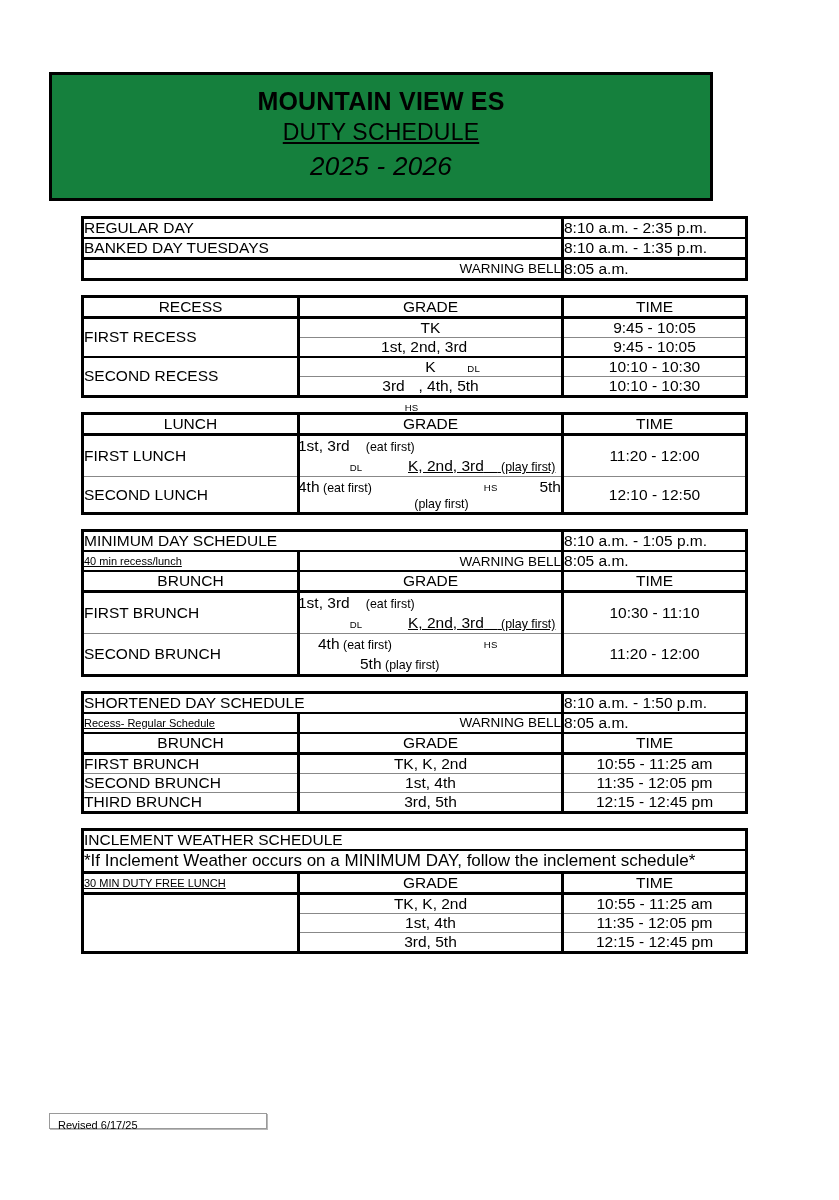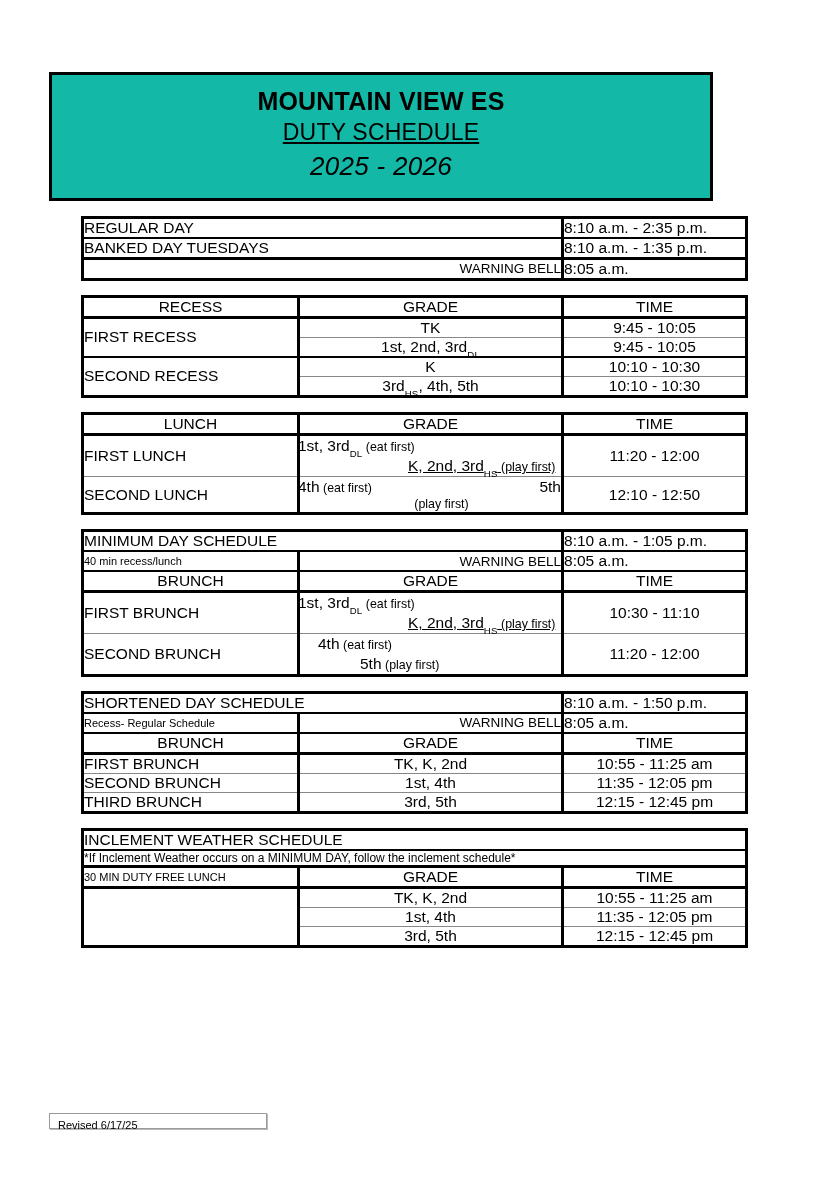--- a/index.html
+++ b/index.html
@@ -35,59 +35,59 @@
   col.c2 { width: 264px; }
   col.c3 { width: 184px; }
 
   
   .titlebox {
     border: 3px solid #000;
     width: 664px;
     margin-top: 72px;
     padding: 12px 0 14px 0;
     text-align: center;
-    background: #14b8a6;
+    background: #15803d;
   }
   .t-main {
     font-size: 25px; font-weight: bold; letter-spacing: .2px;
     line-height: 1.18;
   }
   .t-sub {
     font-size: 23px; text-decoration: underline; line-height: 1.35;
     letter-spacing: .2px;
   }
   .t-year {
     font-size: 26px; font-style: italic; line-height: 1.4; letter-spacing:.3px;
   }
 
   
   .gap-a { height: 15px; }
   .gap-b { height: 14px; }
 
   
   .lbl-bold   { font-size: 15.5px; font-weight: bold; text-align: left;  padding: 3px 0 3px 6px; }
   .lbl-plain  { font-size: 15.5px; font-weight: normal; text-align: left; padding: 5px 0 5px 6px; }
-  .lbl-small  { font-size: 11px;  font-weight: bold; text-align: left;  padding: 4px 0 4px 6px; }
+  .lbl-small  { font-size: 11px;  font-weight: bold; text-align: left;  padding: 4px 0 4px 6px; text-decoration: underline; }
   .hdr        { font-size: 15.5px; font-weight: bold; text-align: center; padding: 4px 0; }
   .time       { font-size: 15.5px; font-weight: bold; text-align: left; padding: 3px 0 3px 5px; white-space: nowrap; }
   .time-c     { font-size: 15.5px; font-weight: normal; text-align: center; padding: 4px 0; white-space: nowrap; }
   .warn       { font-size: 13.5px; text-align: right; padding: 4px 4px 4px 0; }
   .grade-c    { font-size: 15.5px; text-align: center; padding: 3px 0; }
-  .note       { font-size: 12px; text-align: left; padding: 3px 0 3px 6px; }
+  .note       { font-size: 17px; text-align: left; padding: 3px 0 3px 6px; }
 
   
   .thin-top    { border-top: 1px solid #888 !important; }
   .thin-bottom { border-bottom: 1px solid #888 !important; }
   .no-bottom   { border-bottom: 0 !important; }
   .thick-bottom{ border-bottom: 3px solid #000 !important; }
   .thick-left  { border-left: 3px solid #000 !important; }
   .blank-cell  { border: 0 !important; }
 
   
-  .sub { font-size: 0.62em; vertical-align: baseline; position: relative; top: 6px; letter-spacing: .2px; }
+  .sub { font-size: 0.62em; vertical-align: baseline; position: relative; top: 20px; letter-spacing: .2px; }
   .paren { font-size: 0.80em; }
 
   
   .gcell { position: relative; padding: 2px 4px 3px 0; font-size: 15.5px; line-height: 1.28; }
   .gline { display: block; white-space: nowrap; }
   .gl-left   { text-align: left; margin-left: -2px; }
   .gl-ind    { text-align: left; padding-left: 108px; text-decoration: underline; }
   .gl-ind2   { text-align: left; padding-left: 18px; }
   .gl-ind3   { text-align: left; padding-left: 60px; }
   .gl-center { text-align: center; }

